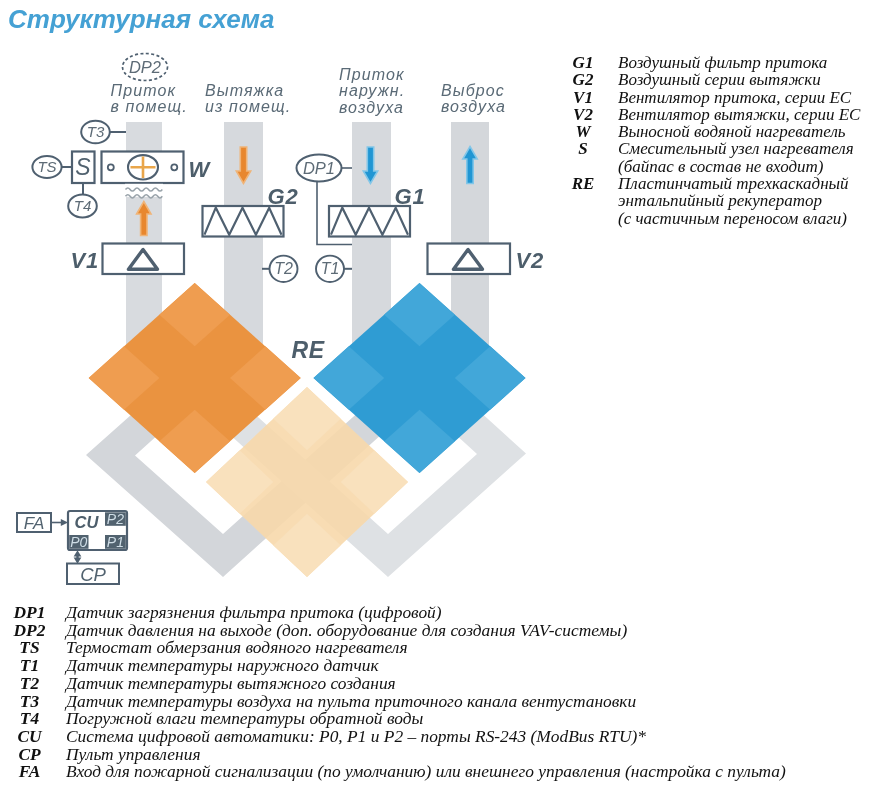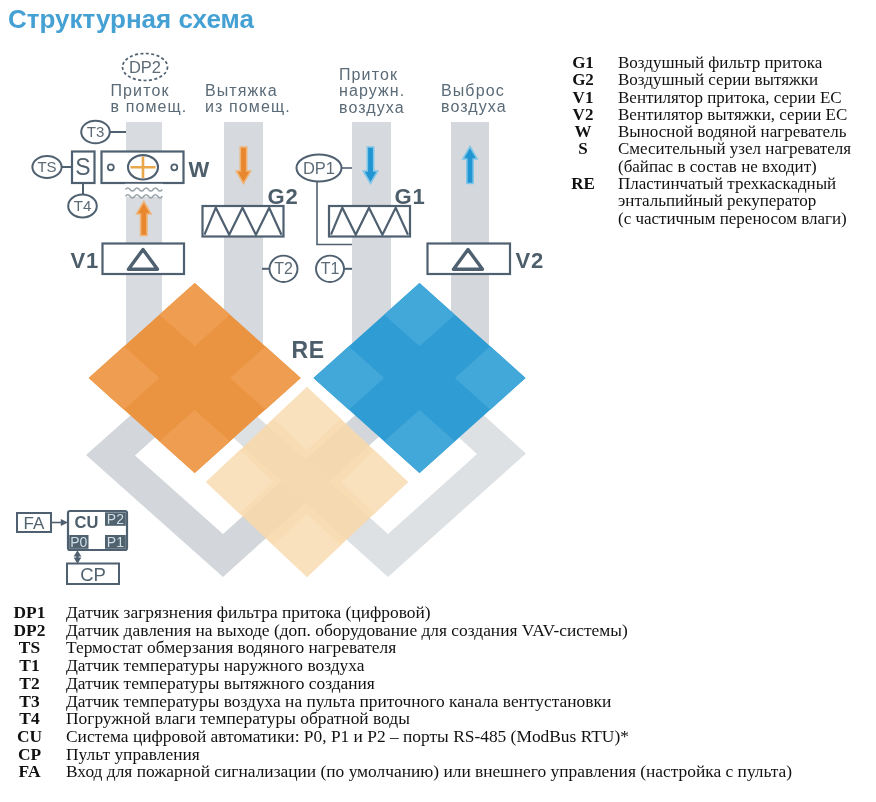--- a/index.html
+++ b/index.html
@@ -1,17 +1,17 @@
 <!DOCTYPE html>
 <html><head>
 <meta charset="utf-8">
 <style>
   html,body{margin:0;padding:0;background:#ffffff;-webkit-font-smoothing:antialiased;}
   #page{position:relative;width:876px;height:802px;background:#ffffff;overflow:hidden;
-        font-family:"Liberation Sans",sans-serif;}
+        font-family:"Liberation Sans",sans-serif;font-style:italic;}
   .abs{position:absolute;}
   .serif{font-family:"Liberation Serif",serif;color:#111111;}
 </style>
 </head>
 <body>
 <div id="page">
 
 <div class="abs" style="left:8px;top:4px;font-size:26px;font-weight:bold;color:#45a1d4;letter-spacing:0px;">Структурная схема</div>
 
 <svg class="abs" style="left:0;top:0" width="876" height="802" viewBox="0 0 876 802">
@@ -231,37 +231,37 @@
 <tr>
             <td style="font-weight:bold;text-align:center;vertical-align:top;padding:0">DP2</td>
             <td style="padding:0 0 0 7px">Датчик давления на выходе (доп. оборудование для создания VAV-системы)</td>
           </tr>
 <tr>
             <td style="font-weight:bold;text-align:center;vertical-align:top;padding:0">TS</td>
             <td style="padding:0 0 0 7px">Термостат обмерзания водяного нагревателя</td>
           </tr>
 <tr>
             <td style="font-weight:bold;text-align:center;vertical-align:top;padding:0">T1</td>
-            <td style="padding:0 0 0 7px">Датчик температуры наружного воздуха</td>
+            <td style="padding:0 0 0 7px">Датчик температуры наружного датчик</td>
           </tr>
 <tr>
             <td style="font-weight:bold;text-align:center;vertical-align:top;padding:0">T2</td>
             <td style="padding:0 0 0 7px">Датчик температуры вытяжного создания</td>
           </tr>
 <tr>
             <td style="font-weight:bold;text-align:center;vertical-align:top;padding:0">T3</td>
             <td style="padding:0 0 0 7px">Датчик температуры воздуха на пульта приточного канала вентустановки</td>
           </tr>
 <tr>
             <td style="font-weight:bold;text-align:center;vertical-align:top;padding:0">T4</td>
             <td style="padding:0 0 0 7px">Погружной влаги температуры обратной воды</td>
           </tr>
 <tr>
             <td style="font-weight:bold;text-align:center;vertical-align:top;padding:0">CU</td>
-            <td style="padding:0 0 0 7px">Система цифровой автоматики: P0, P1 и P2 – порты RS-485 (ModBus RTU)*</td>
+            <td style="padding:0 0 0 7px">Система цифровой автоматики: P0, P1 и P2 – порты RS-243 (ModBus RTU)*</td>
           </tr>
 <tr>
             <td style="font-weight:bold;text-align:center;vertical-align:top;padding:0">CP</td>
             <td style="padding:0 0 0 7px">Пульт управления</td>
           </tr>
 <tr>
             <td style="font-weight:bold;text-align:center;vertical-align:top;padding:0">FA</td>
             <td style="padding:0 0 0 7px">Вход для пожарной сигнализации (по умолчанию) или внешнего управления (настройка с пульта)</td>
           </tr>
 </tbody>

